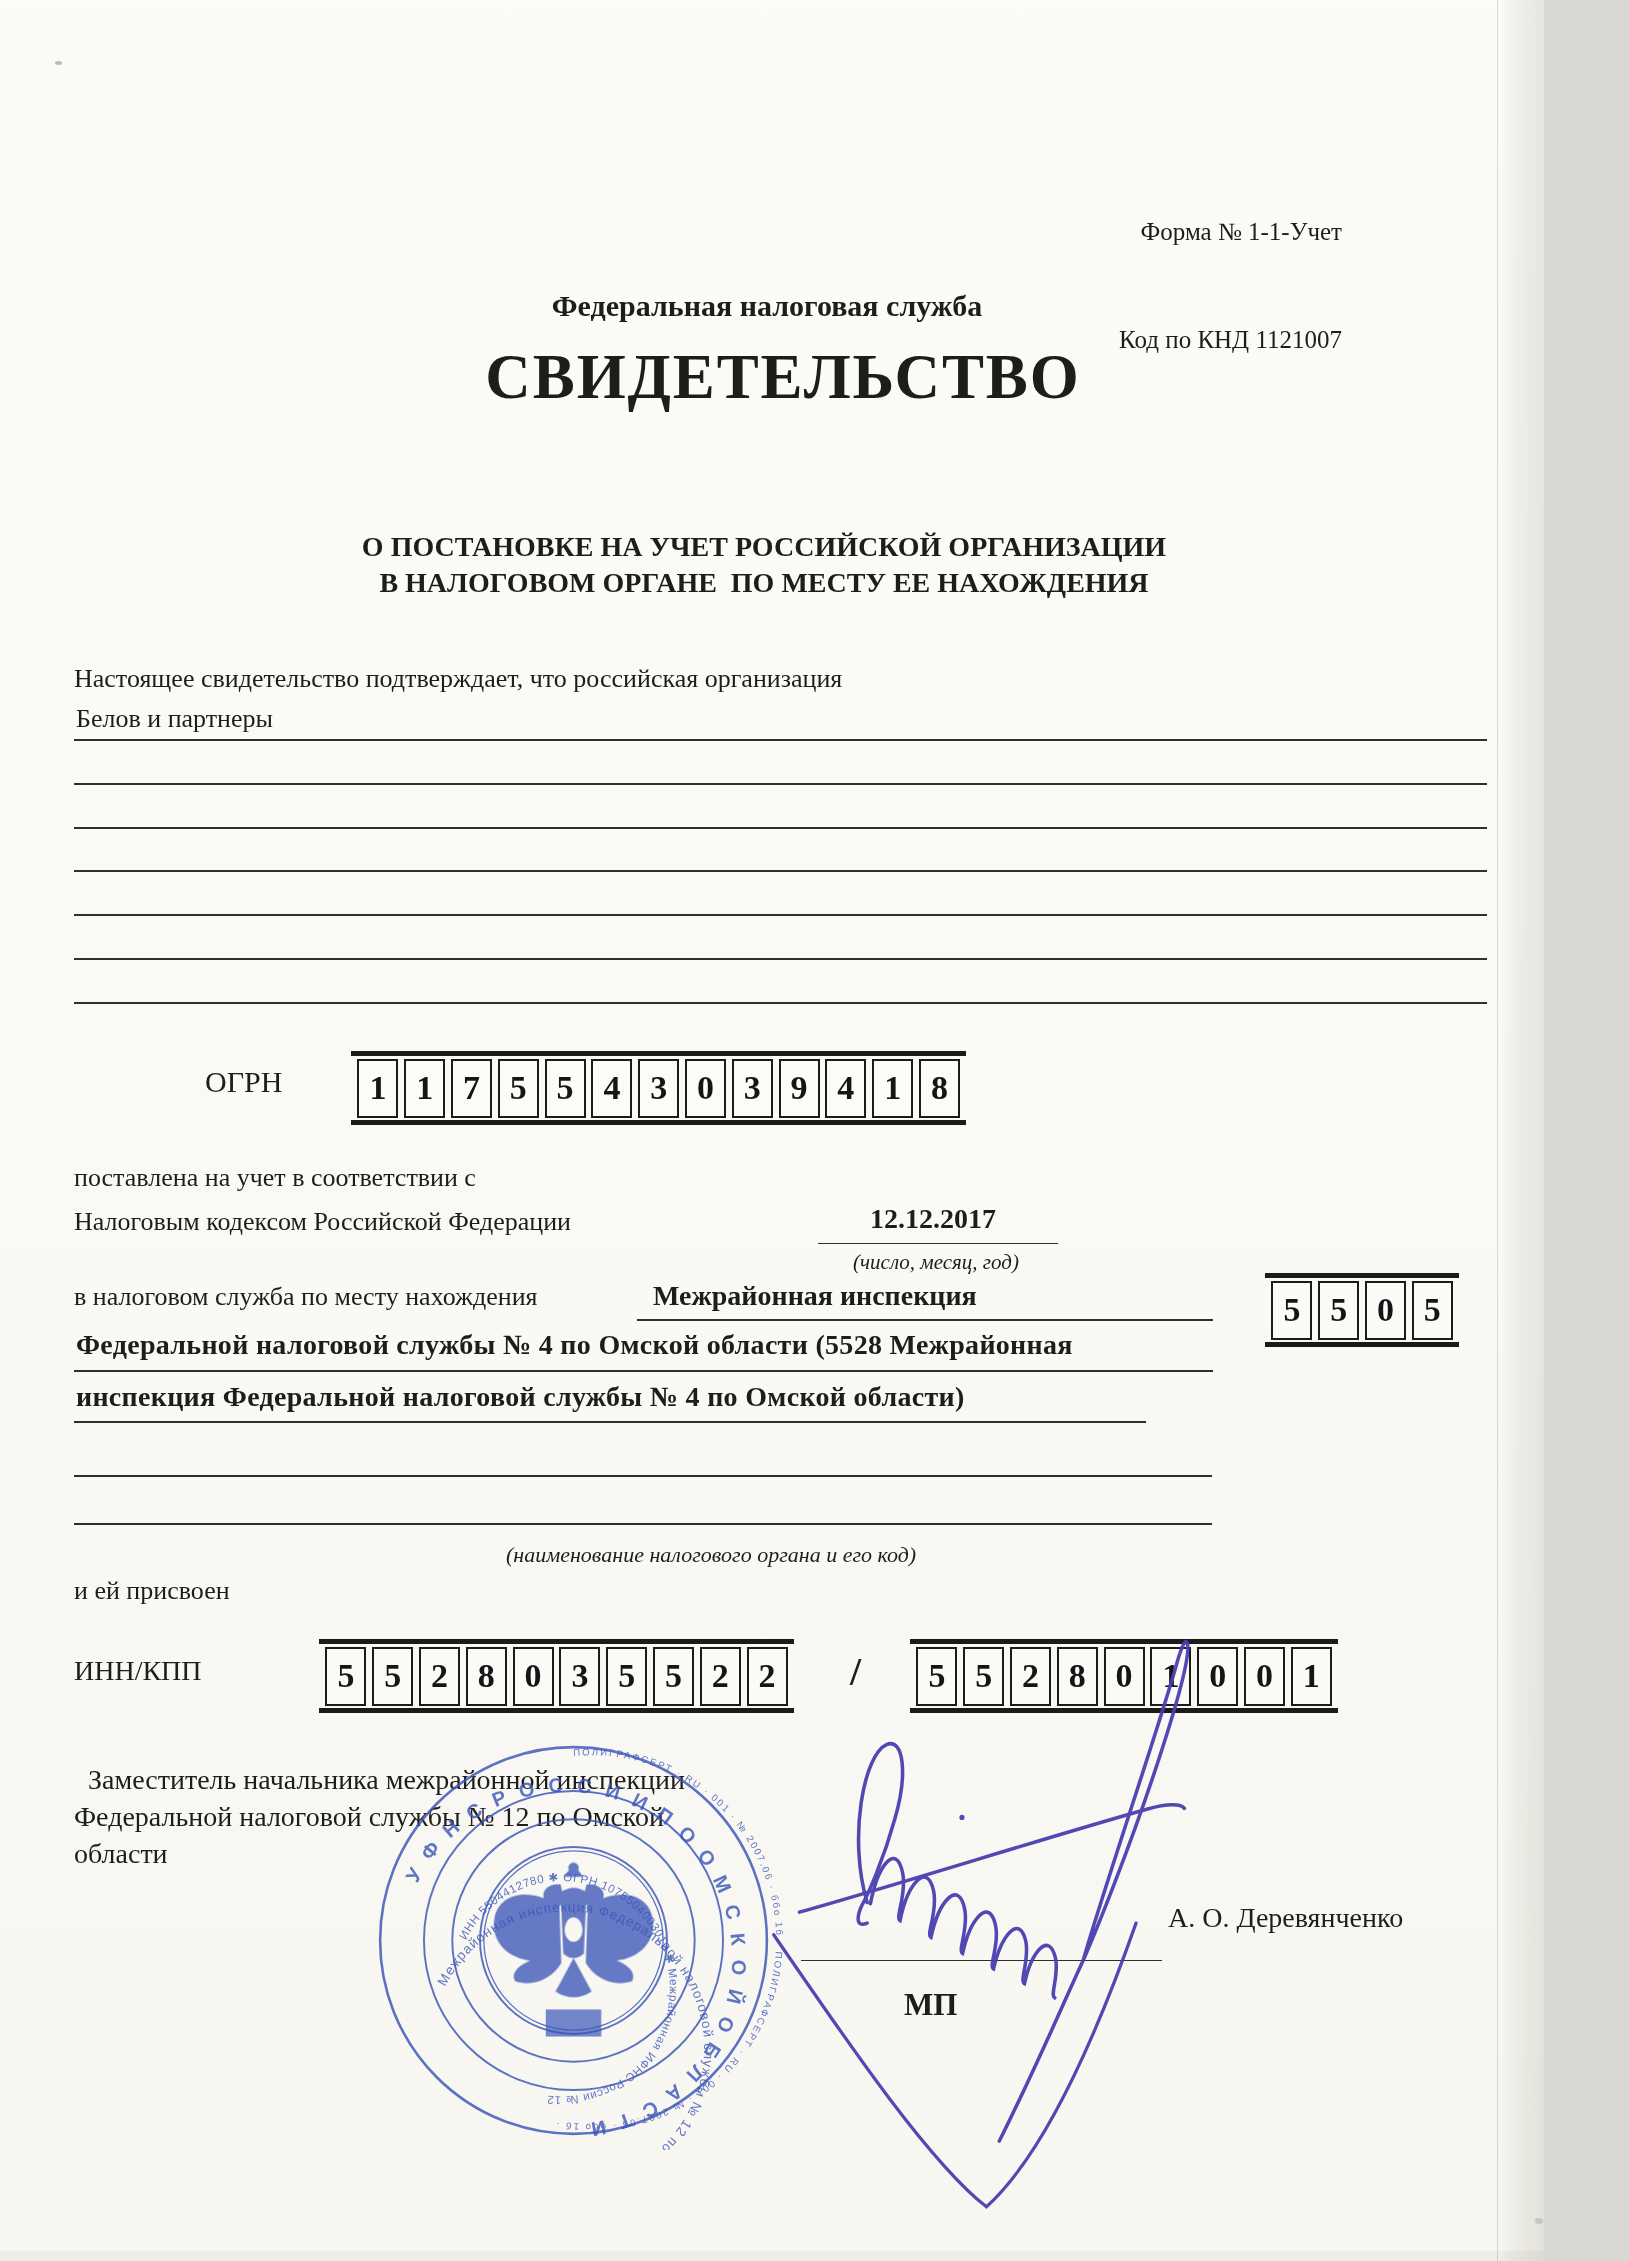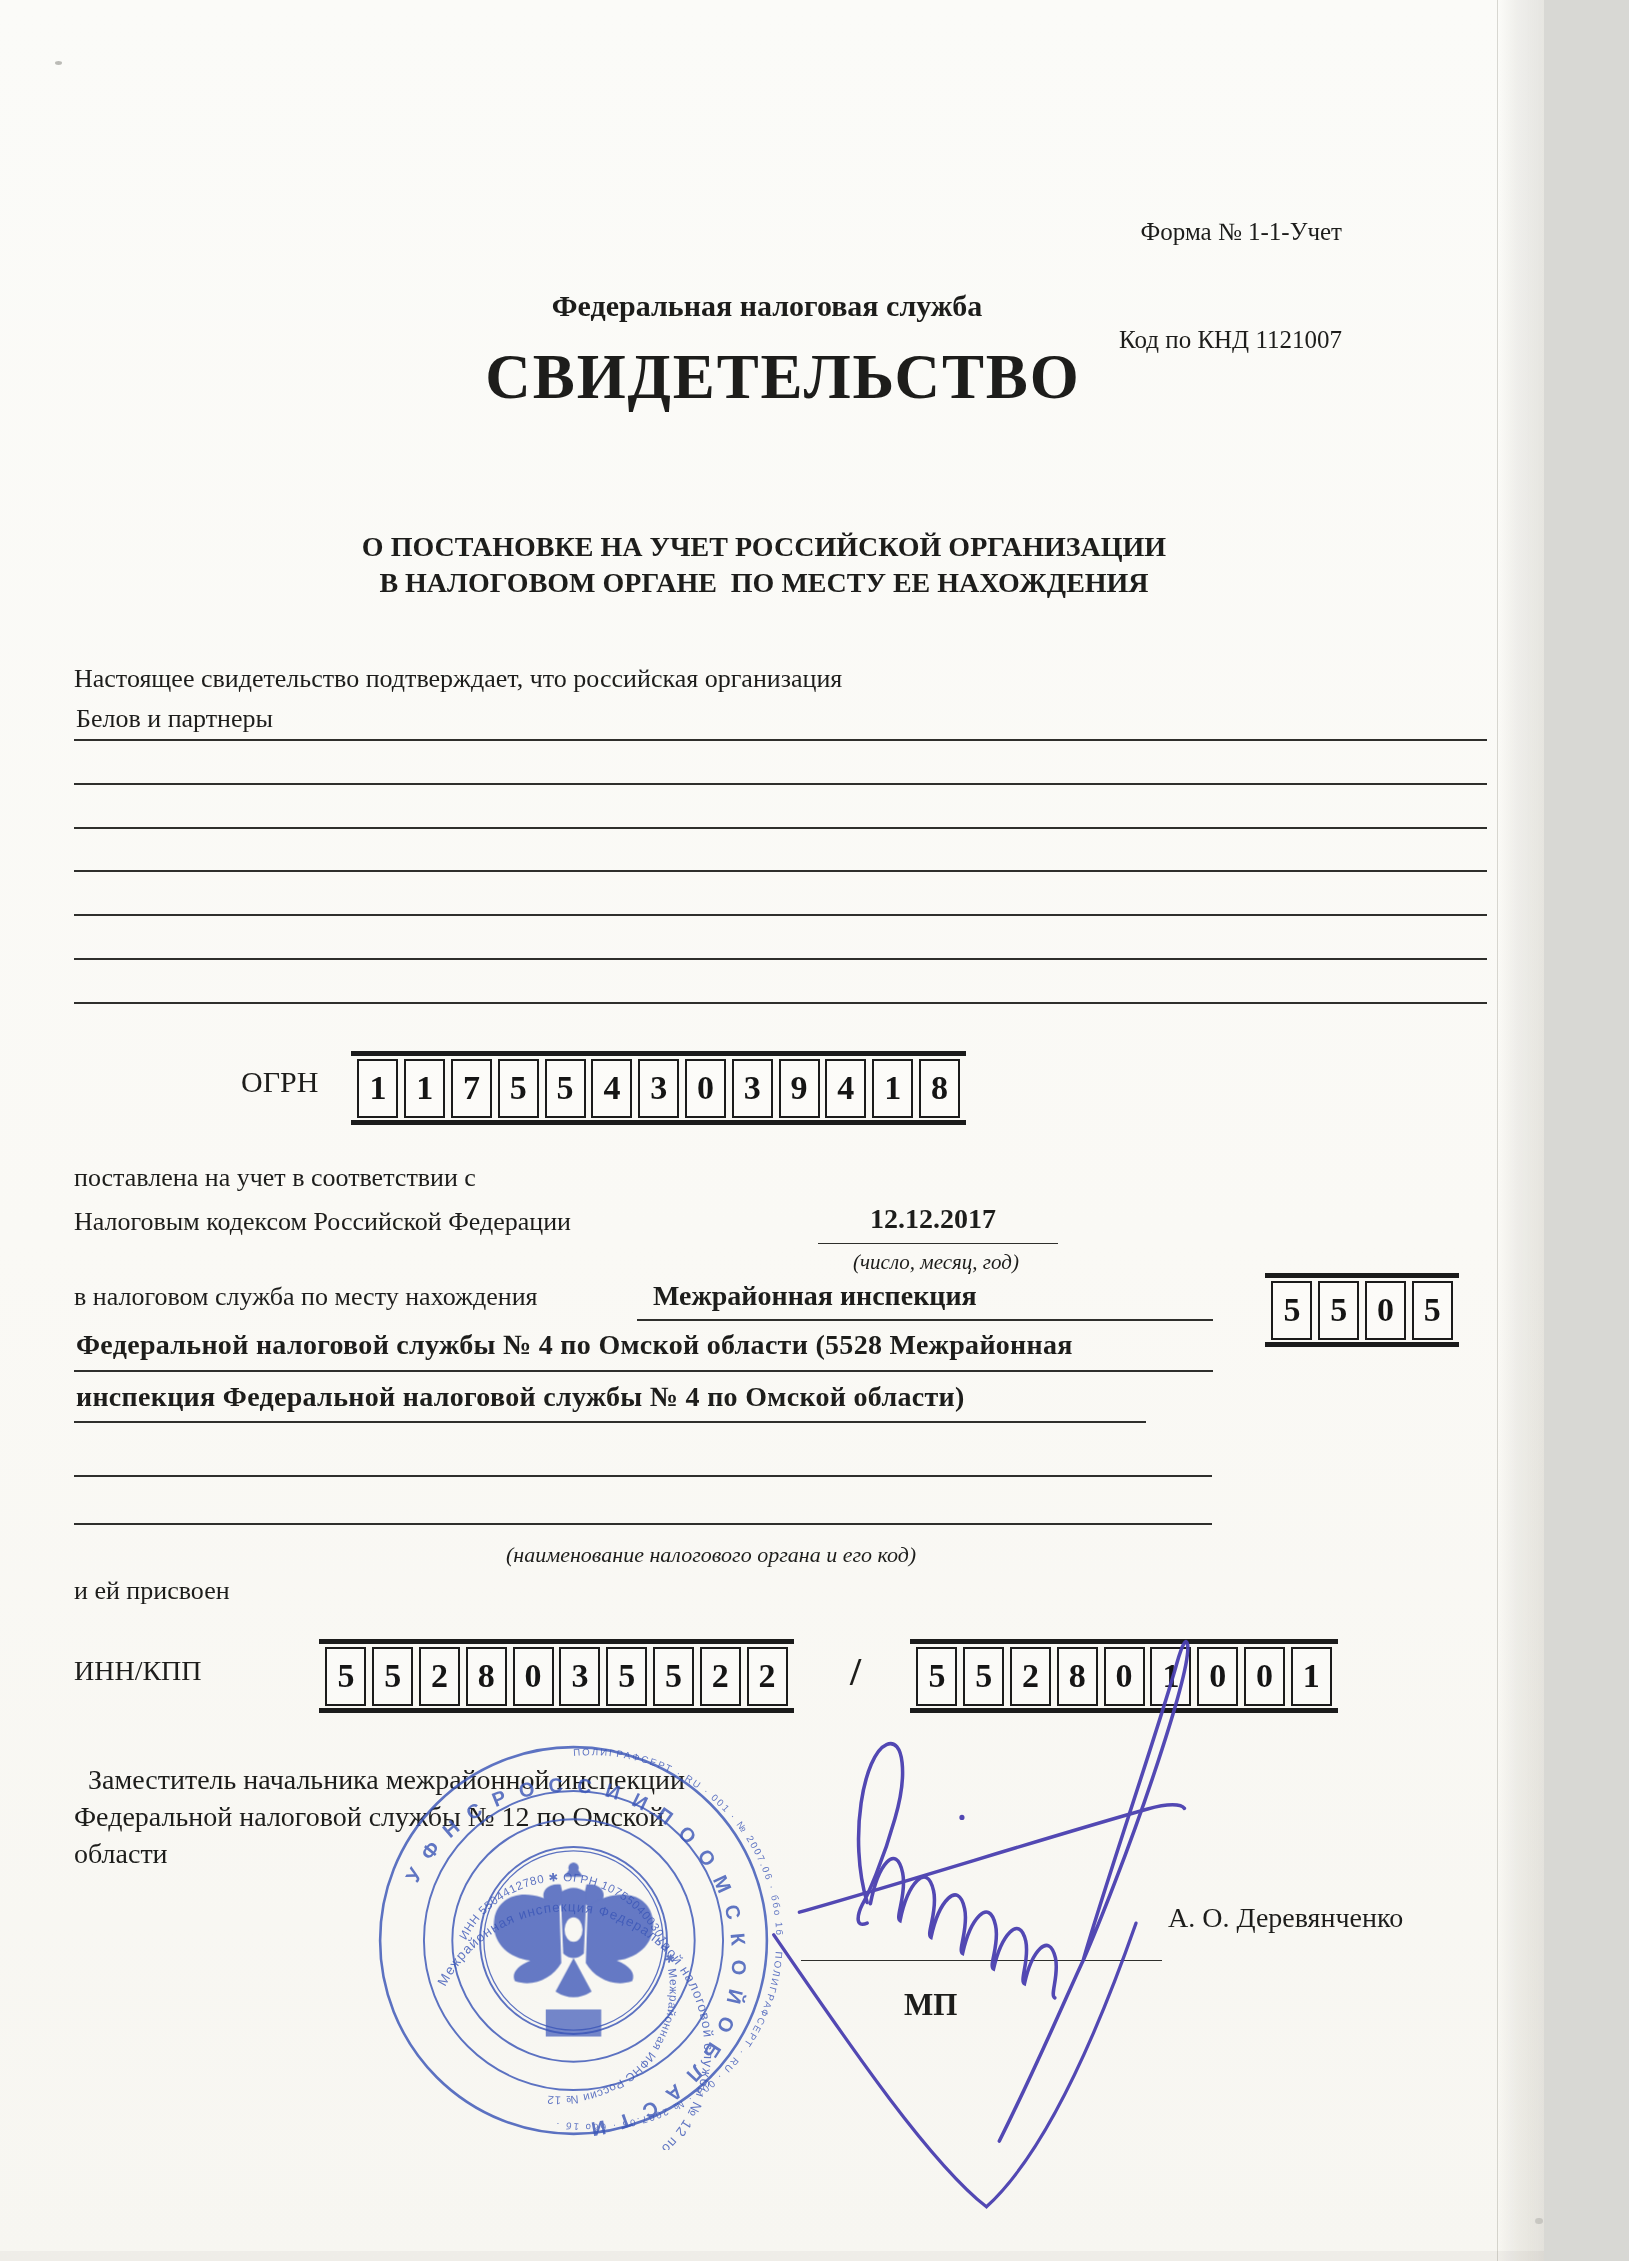--- a/index.html
+++ b/index.html
@@ -43,21 +43,21 @@
   <div class="t" style="left:76px;top:704px;font-size:26px;">Белов и партнеры</div>
 
   <div class="rule" style="left:74px;top:739px;width:1413px;"></div>
   <div class="rule" style="left:74px;top:783px;width:1413px;"></div>
   <div class="rule" style="left:74px;top:827px;width:1413px;"></div>
   <div class="rule" style="left:74px;top:870px;width:1413px;"></div>
   <div class="rule" style="left:74px;top:914px;width:1413px;"></div>
   <div class="rule" style="left:74px;top:958px;width:1413px;"></div>
   <div class="rule" style="left:74px;top:1002px;width:1413px;"></div>
 
-  <div class="t" style="left:205px;top:1064px;font-size:30px;margin-left:36px;">ОГРН</div>
+  <div class="t" style="left:205px;top:1064px;font-size:30px;">ОГРН</div>
   <div class="digitrow" style="left:351px;top:1051px;">
     <span class="cell">1</span>
     <span class="cell">1</span>
     <span class="cell">7</span>
     <span class="cell">5</span>
     <span class="cell">5</span>
     <span class="cell">4</span>
     <span class="cell">3</span>
     <span class="cell">0</span>
     <span class="cell">3</span>

